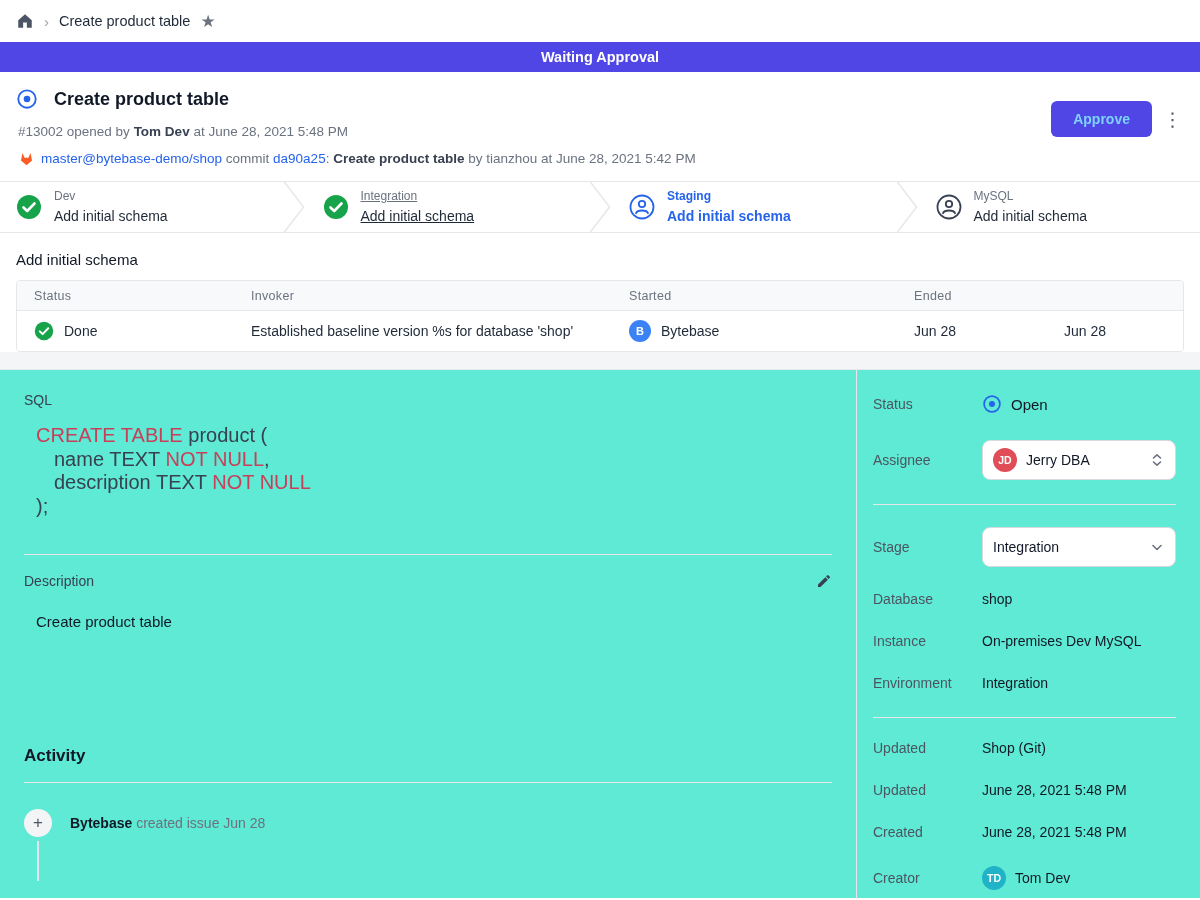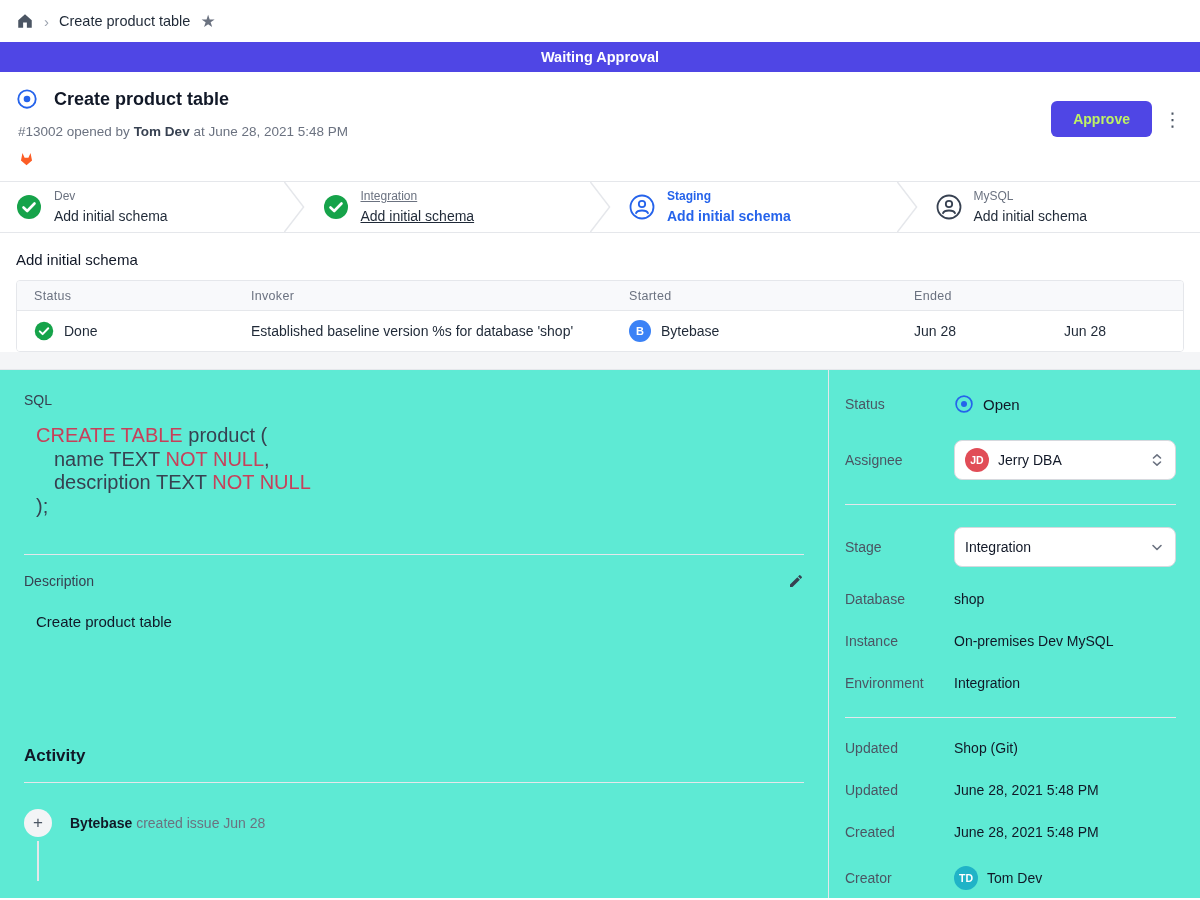--- a/index.html
+++ b/index.html
@@ -20,21 +20,21 @@
   
   .header { position:relative; padding:16px 16px 14px; background:#fff; }
   .title-row { display:flex; align-items:center; gap:16px; }
   .issue-icon { width:22px; height:22px; flex:0 0 auto; }
   .issue-title { font-size:18px; font-weight:700; color:#111827; }
   .meta-line { margin:14px 0 0 2px; font-size:13.5px; color:#6b7280; }
   .meta-line .strong { color:#374151; font-weight:600; }
   .commit-line { margin:11px 0 0 2px; font-size:13.5px; color:#6b7280; display:flex; align-items:center; gap:6px; }
   .commit-line .lnk { color:#2563eb; text-decoration:none; cursor:pointer; }
   .commit-line .msg { color:#374151; font-weight:600; }
-  .approve-btn { position:absolute; top:29px; right:48px; background:#4f46e5; color:#bef264;
+  .approve-btn { position:absolute; top:29px; right:48px; background:#4f46e5; color:#7dd3fc;
     border:none; border-radius:6px; font-size:14px; font-weight:600; padding:0 22px; height:36px;
     font-family:inherit; cursor:pointer; }
   .kebab { position:absolute; top:30px; right:18px; height:34px; display:flex; align-items:center;
     color:#4b5563; font-size:19px; cursor:pointer; letter-spacing:0; }
 
   
   .pipeline { display:flex; align-items:stretch; height:52px; border-top:1px solid #e5e7eb;
     border-bottom:1px solid #e5e7eb; background:#fff; }
   .stage { flex:1 1 0; display:flex; align-items:center; gap:12px; padding-left:16px; cursor:pointer; }
   .stage-sep { flex:0 0 26px; }
@@ -88,21 +88,21 @@
   .activity-text { font-size:14px; color:#6b7280; }
   .activity-text .strong { color:#111827; font-weight:700; }
 
   
   .side-row { display:flex; align-items:center; margin-bottom:26px; }
   .side-row.tall { margin-bottom:24px; }
   .side-label { flex:0 0 109px; font-size:14px; color:#4b5563; }
   .side-value { font-size:14px; color:#111827; font-weight:500; display:flex; align-items:center; gap:9px; }
   .side-value.lg { font-size:15px; }
   .open-ic { width:20px; height:20px; }
-  .select-box { width:222px; height:40px; border:1px solid #d6d9de; border-radius:8px; background:#fff;
+  .select-box { width:194px; height:40px; border:1px solid #d6d9de; border-radius:8px; background:#fff;
     display:flex; align-items:center; padding:0 10px; gap:9px; cursor:pointer; }
   .select-box .grow { flex:1 1 auto; }
   .av-sm { width:24px; height:24px; font-size:10.5px; }
   .sel-text { font-size:14px; color:#111827; }
   .chev { width:16px; height:16px; color:#6b7280; flex:0 0 auto; }
   .side-div { border:none; border-top:1px solid #e5e7eb; margin:2px 0 22px; }
 </style>
 </head>
 <body>
 
@@ -125,20 +125,21 @@
       <circle cx="12" cy="12" r="9.5" fill="none" stroke="#2563eb" stroke-width="2"></circle>
       <circle cx="12" cy="12" r="3.6" fill="#2563eb"></circle>
     </svg>
     <span class="issue-title">Create product table</span>
   </div>
   <div class="meta-line"><span>#13002 opened by</span> <span class="strong">Tom Dev</span> <span>at June 28, 2021 5:48 PM</span></div>
   <div class="commit-line">
     <svg width="17" height="17" viewBox="0 0 24 24">
       <path d="M12 21.5 L4.2 14.7 L6.3 4.2 L9.3 11 L14.7 11 L17.7 4.2 L19.8 14.7 Z" fill="#fc5d26"></path>
     </svg>
+    <span><a class="lnk">master@bytebase-demo/shop</a> <span>commit</span> <a class="lnk">da90a25</a><span>:</span> <span class="msg">Create product table</span> <span>by tianzhou at June 28, 2021 5:42 PM</span></span>
   </div>
   <button class="approve-btn">Approve</button>
   <div class="kebab">⋮</div>
 </div>
 
 <div class="pipeline">
   <div class="stage">
     <svg class="chk" viewBox="0 0 26 26">
       <circle cx="13" cy="13" r="12" fill="#16a34a"></circle>
       <path d="M7.5 13.5 L11.2 17 L18.5 9.5" fill="none" stroke="#fff" stroke-width="2.6" stroke-linecap="round" stroke-linejoin="round"></path>

